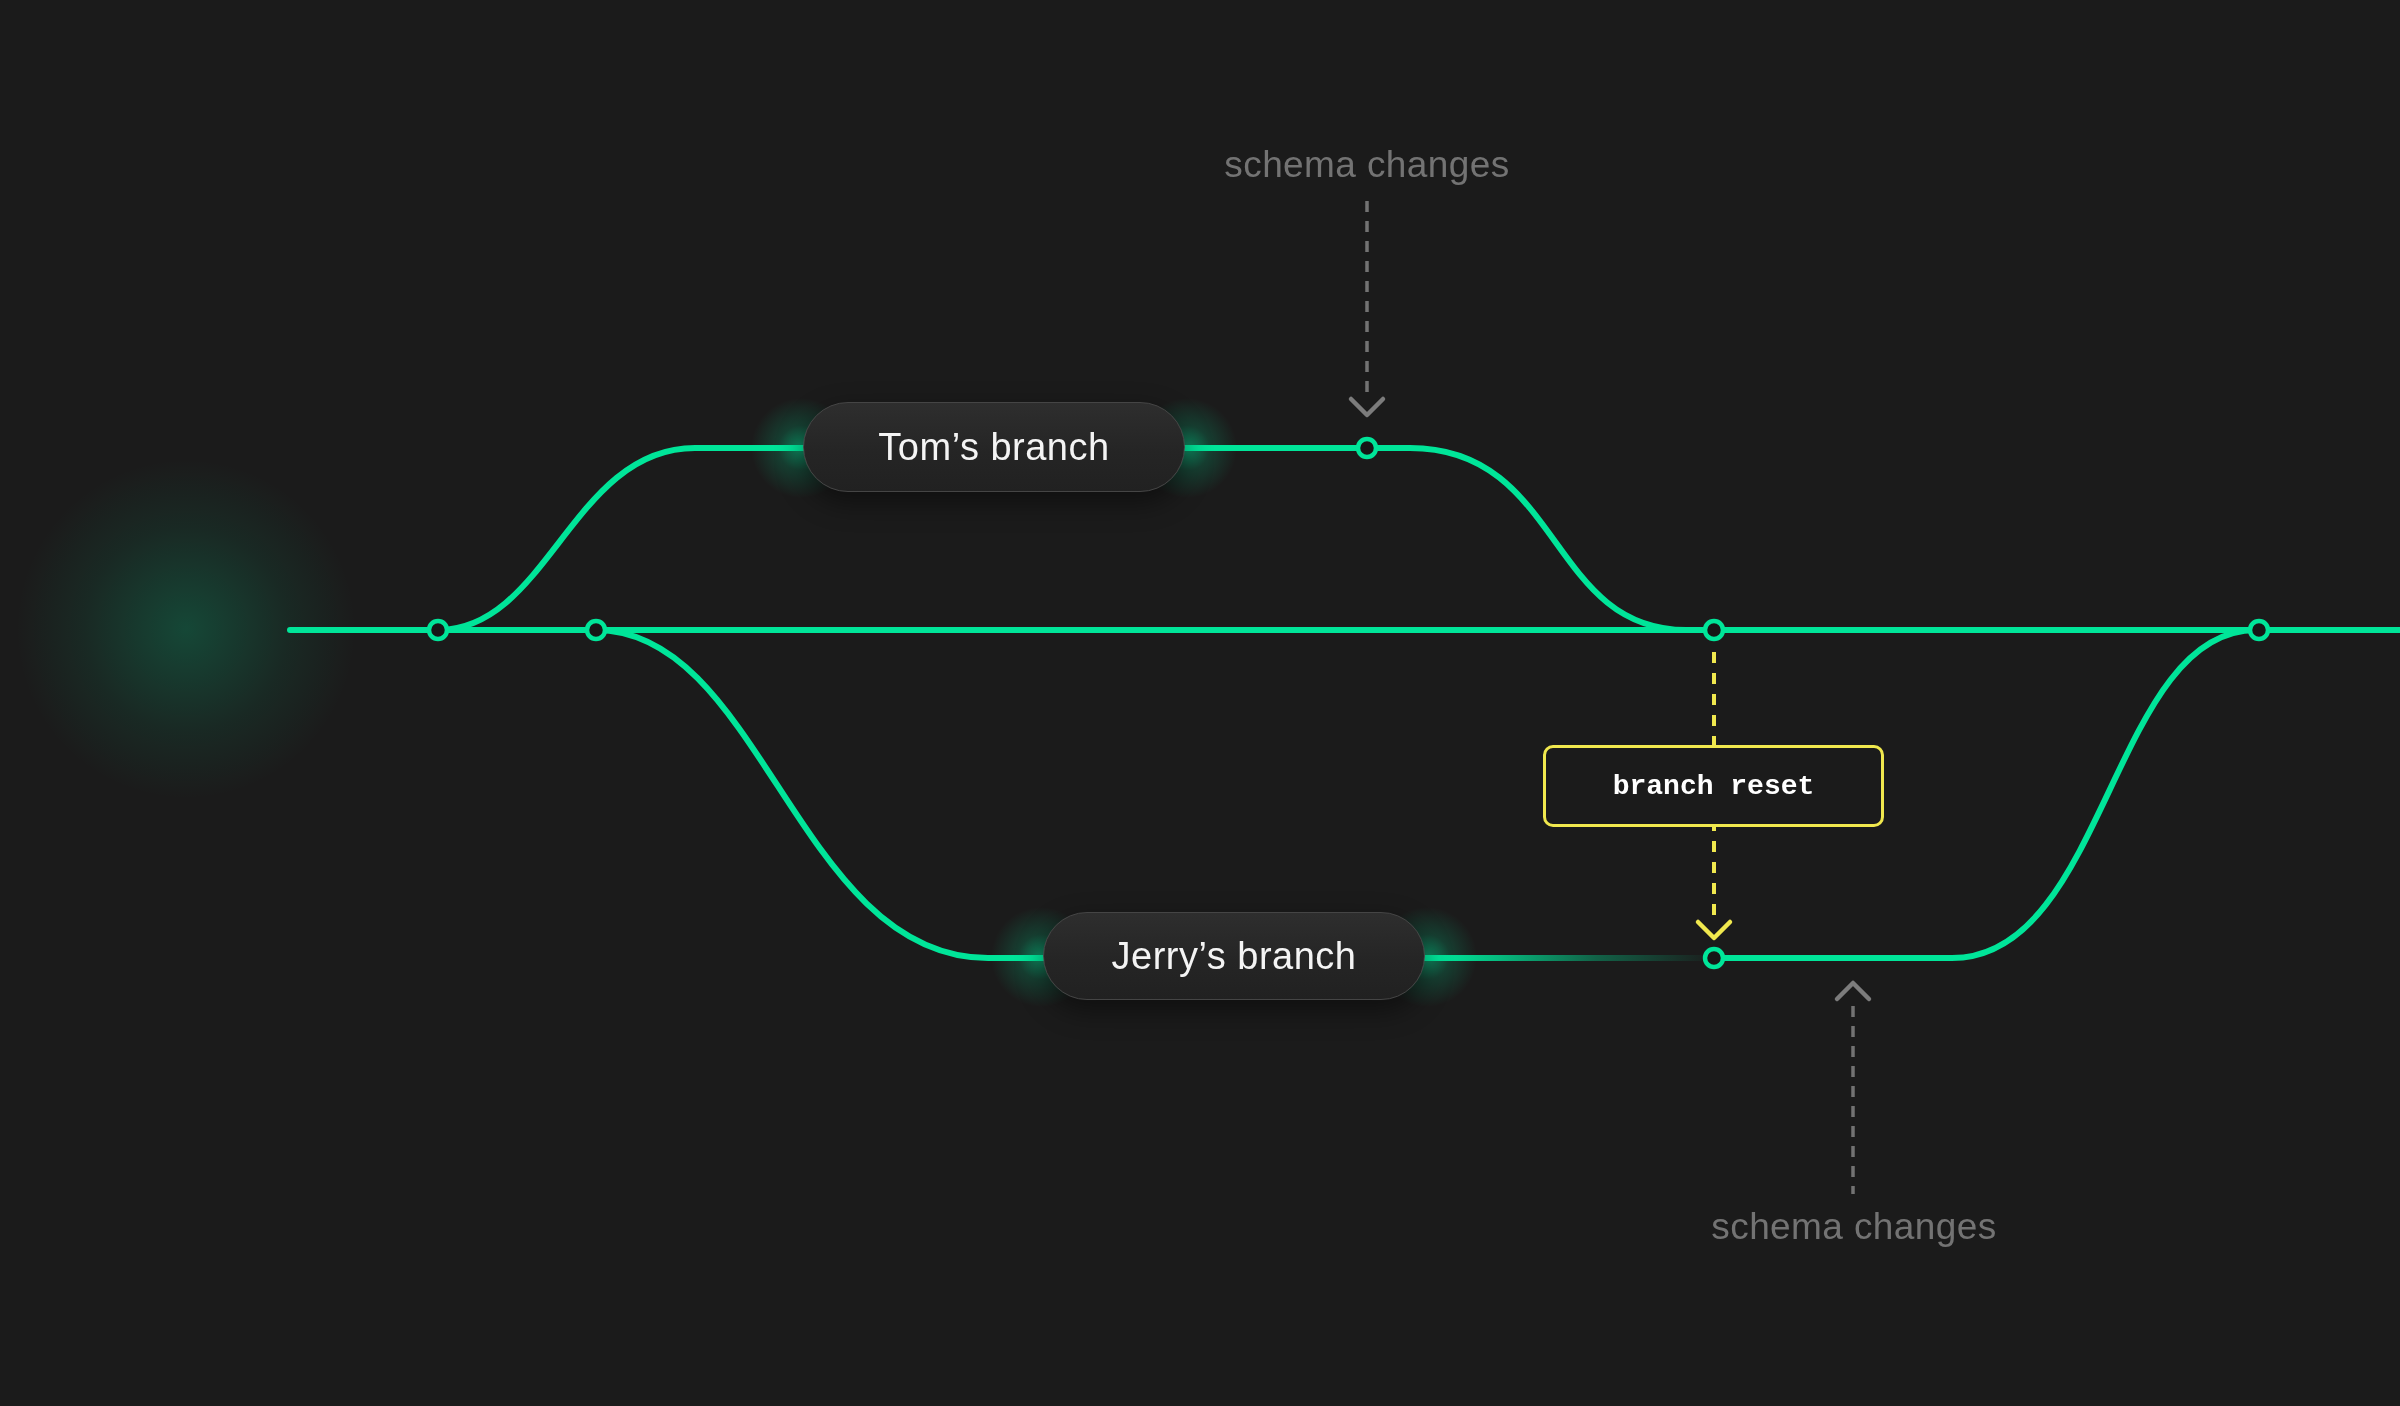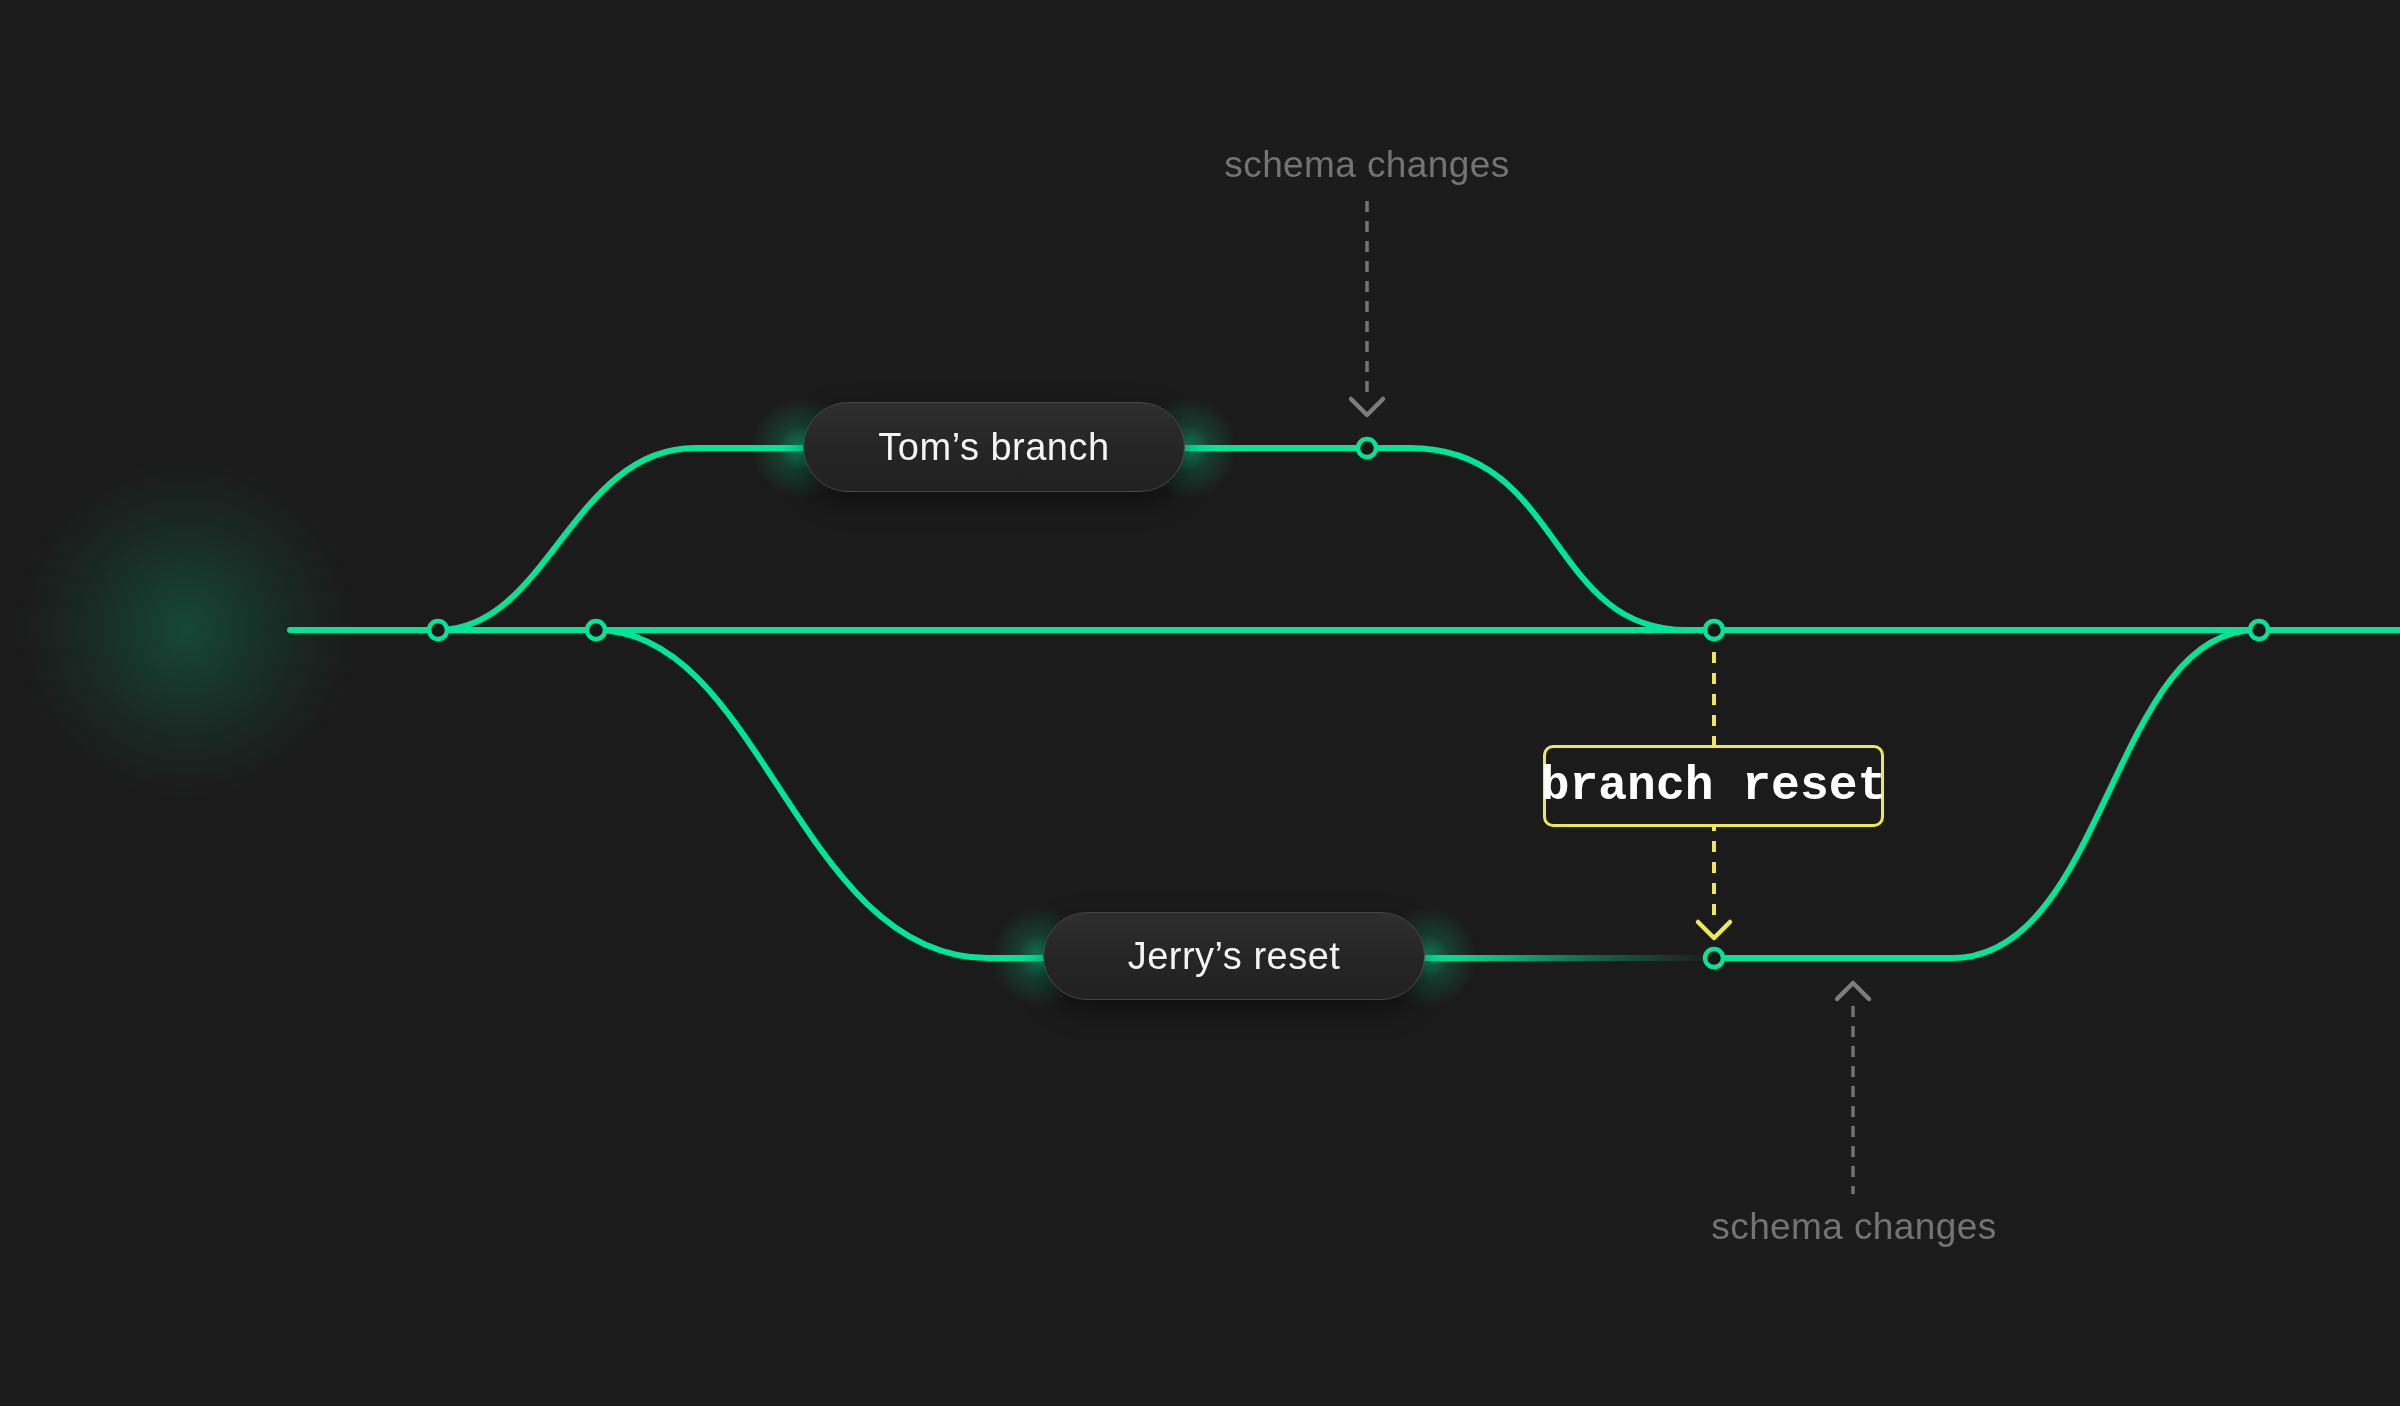--- a/index.html
+++ b/index.html
@@ -49,21 +49,21 @@
     position: absolute;
     left: 1543px; top: 745px; width: 341px; height: 82px;
     box-sizing: border-box;
     border: 3px solid #f0e84e;
     border-radius: 10px;
     background: #1b1b1b;
     display: flex; align-items: center; justify-content: center;
     color: #ffffff;
     font-family: "Liberation Mono", "DejaVu Sans Mono", monospace;
     font-weight: bold;
-    font-size: 48px;
+    font-size: 28px;
     white-space: nowrap;
   }
   .annotation {
     position: absolute;
     transform: translateX(-50%);
     color: #737373;
     font-size: 37px;
     letter-spacing: 0.4px;
     white-space: nowrap;
   }
@@ -123,21 +123,21 @@
     <circle cx="1367" cy="448" r="9" fill="#161616" stroke="#00e599" stroke-width="4.5"></circle>
     <circle cx="1714" cy="958" r="9" fill="#161616" stroke="#00e599" stroke-width="4.5"></circle>
   </svg>
 
 
   <div id="tom-pill" class="pill pill-branch">
     <span>Tom’s branch</span>
   </div>
 
   <div id="jerry-pill" class="pill pill-branch">
-    <span>Jerry’s reset</span>
+    <span>Jerry’s branch</span>
   </div>
 
   <div id="reset-box">
     <span>branch reset</span>
   </div>
 
   <div id="schema-top" class="annotation">schema changes</div>
   <div id="schema-bottom" class="annotation">schema changes</div>
 
 </div>

